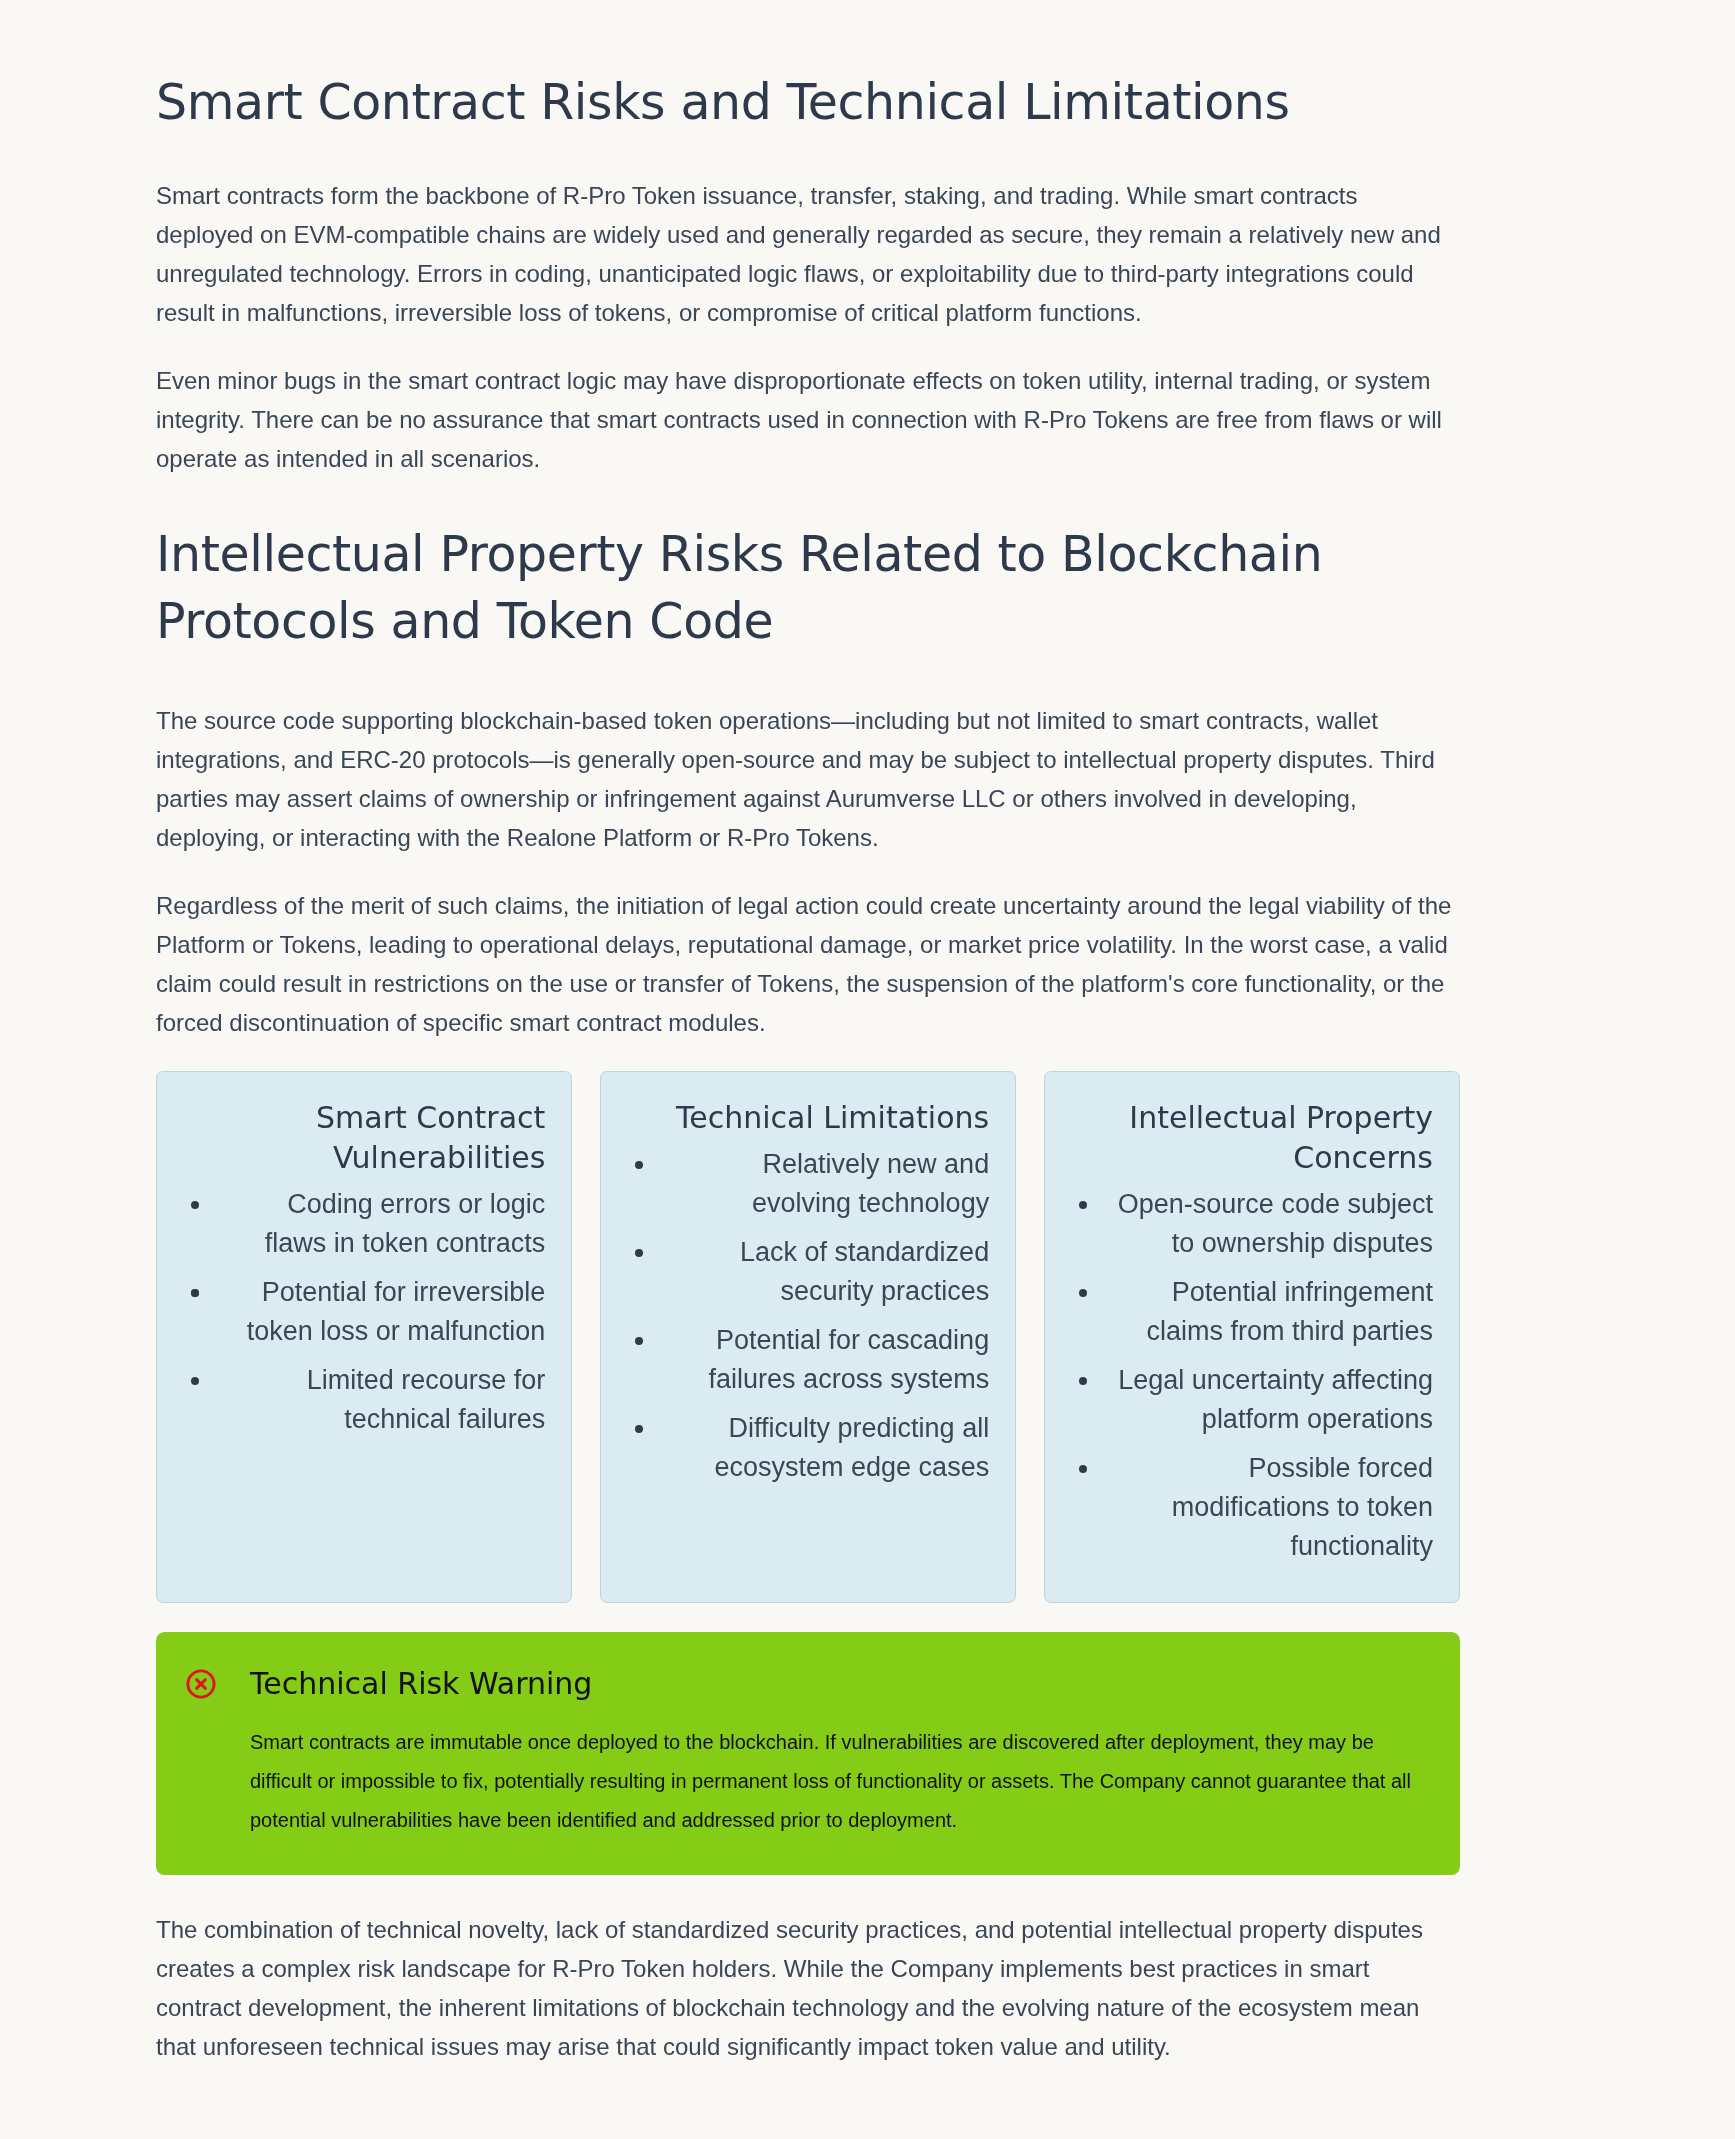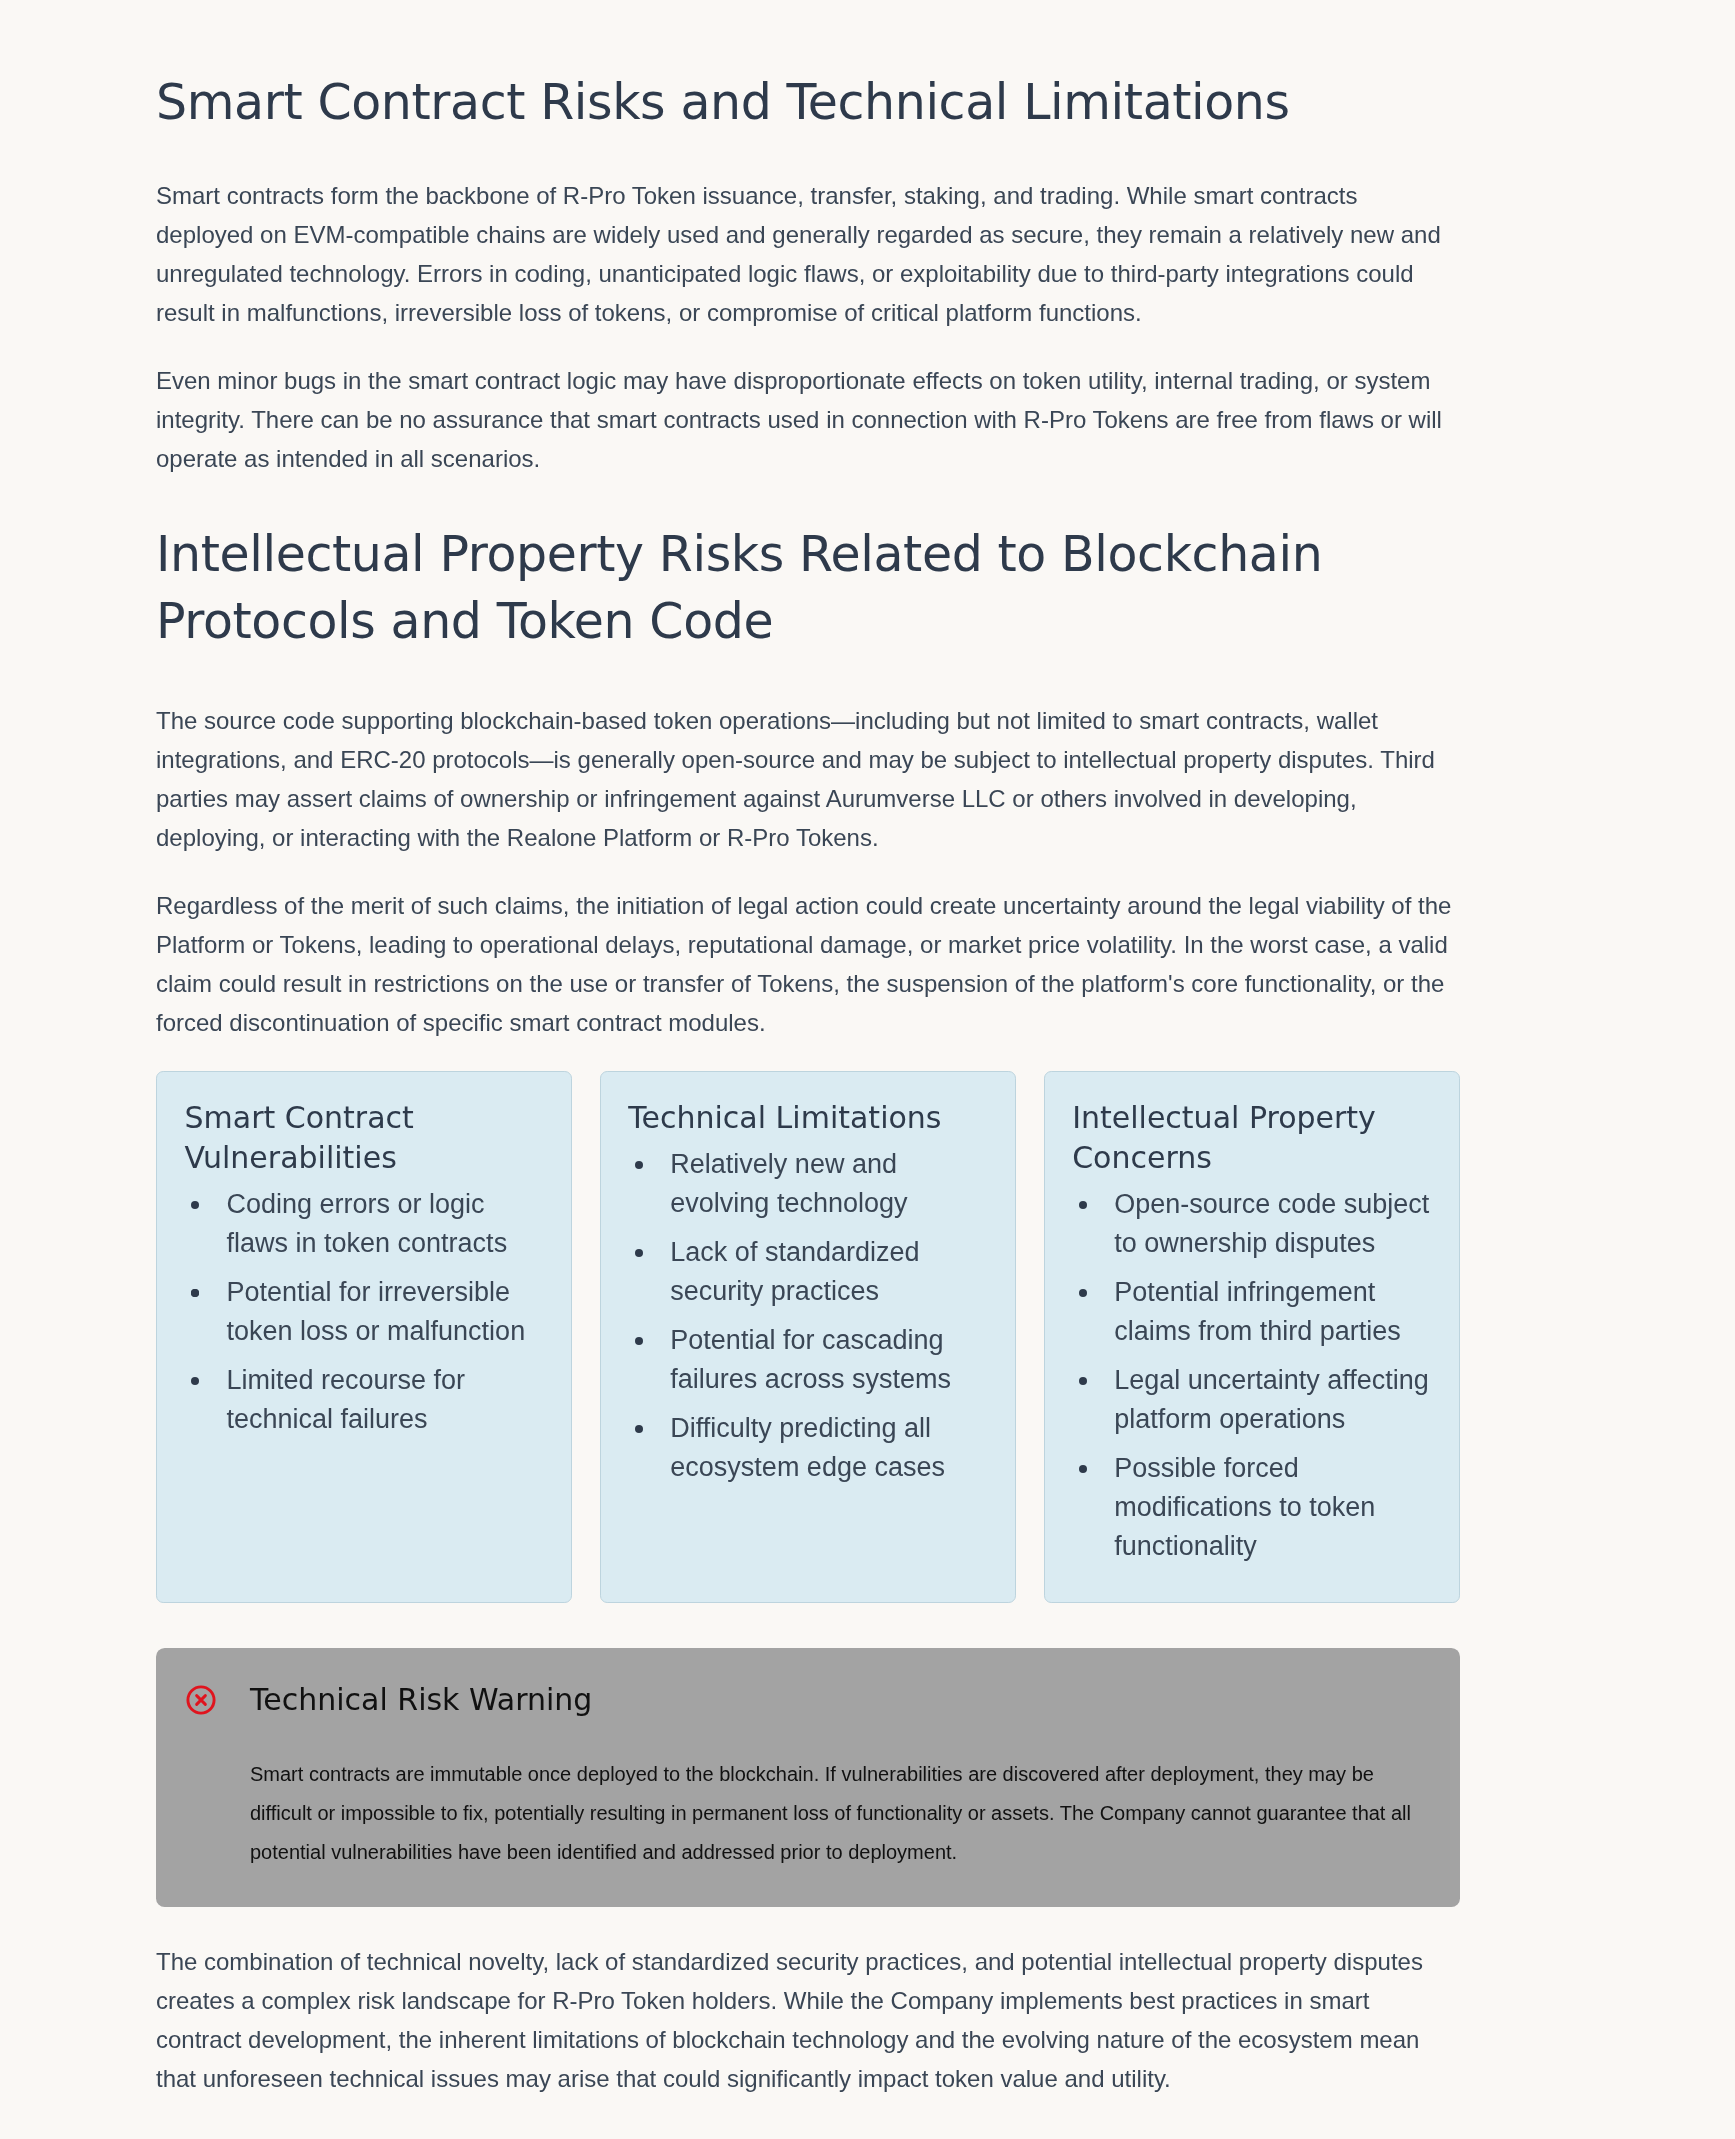--- a/index.html
+++ b/index.html
@@ -34,21 +34,22 @@
   p.body {
     font-size: 24px;
     line-height: 39px;
     color: #3a4655;
     margin: 0 0 29px 0;
   }
   .cards {
     display: flex;
     gap: 27.5px;
     margin-top: 5.8px;
-    margin-bottom: 45px;
+    margin-bottom: 29px;
+    text-align: right;
   }
   .card {
     flex: 1;
     background: #daebf2;
     border: 1.4px solid #bdd4de;
     border-radius: 7.2px;
     padding: 26px 26px 26px 27.5px;
     box-sizing: border-box;
     min-height: 492px;
   }
@@ -76,27 +77,26 @@
   .card li .bullet {
     position: absolute;
     left: 6.5px;
     top: 16px;
     width: 8px;
     height: 8px;
     border-radius: 50%;
     background: #2e3a4b;
   }
   .warning {
-    background: #a3a3a3;
+    background: #84cc16;
     border-radius: 8.7px;
     padding: 32px 35px 35px 29px;
     margin-bottom: 35px;
     display: flex;
     flex-direction: column;
-    gap: 16px;
   }
   .warning-head {
     display: flex;
     align-items: center;
     margin-bottom: 19px;
   }
   .warning-icon {
     width: 32px;
     height: 32px;
     margin-right: 33px;

